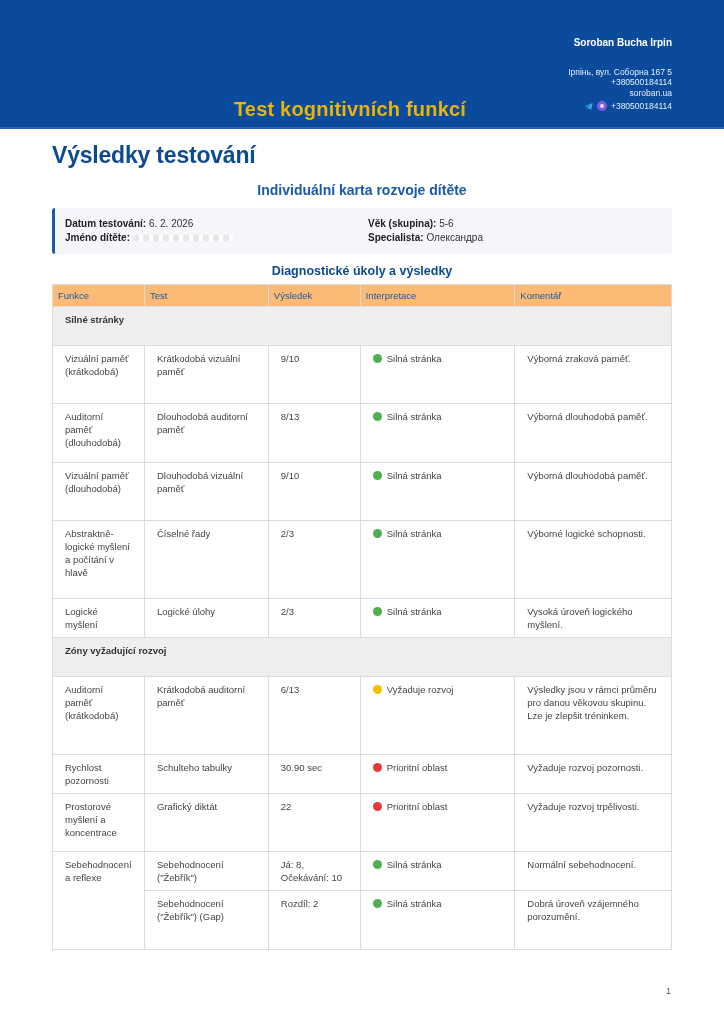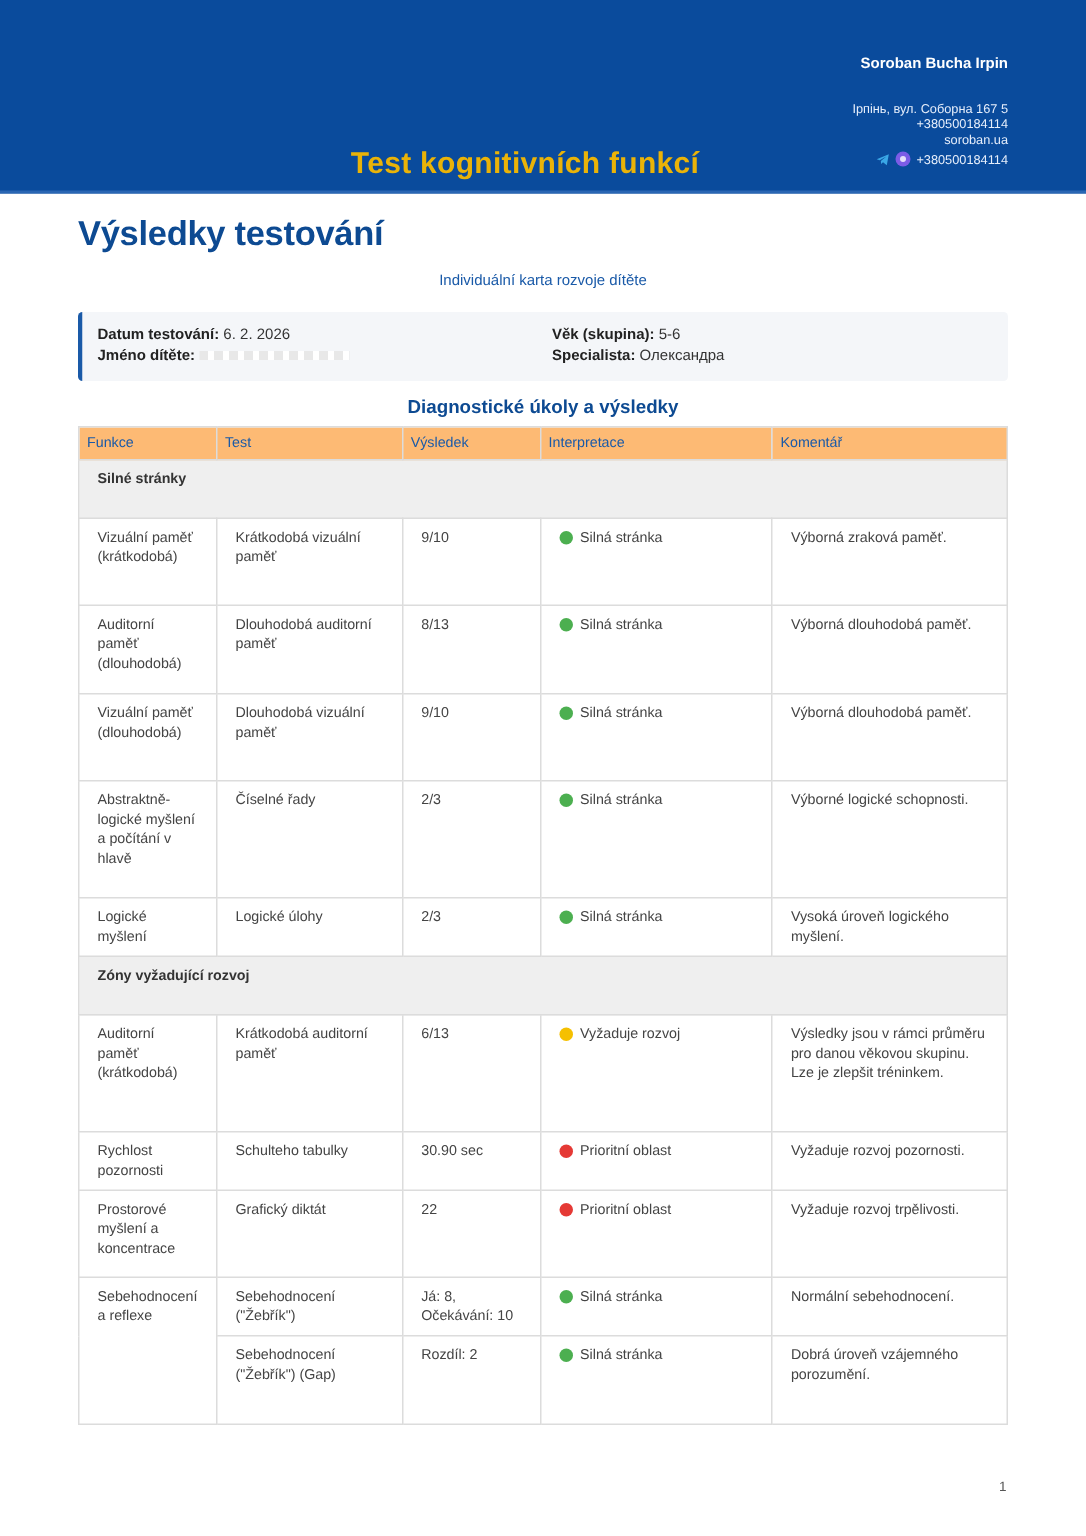--- a/index.html
+++ b/index.html
@@ -10,21 +10,21 @@
   .logo { position: absolute; left: 52px; top: 27px; width: 64px; height: 70px; background: #fff; overflow: hidden; }
   .header-title { position: absolute; left: 200px; top: 50px; width: 300px; text-align: center; color: #eab308; font-size: 20px; font-weight: bold; letter-spacing: 0.2px; margin-top: 48px; }
   .contact { position: absolute; right: 52px; top: 38px; text-align: right; color: #e6eefb; font-size: 8.5px; line-height: 10.5px; }
   .contact .org { color: #fff; font-weight: bold; font-size: 10px; margin-bottom: 18px; }
   .contact .msg-row { display: flex; justify-content: flex-end; align-items: center; gap: 4px; margin-top: 3px; }
   .tg-icon { width: 9px; height: 9px; }
   .viber-icon { width: 10px; height: 10px; border-radius: 50%; background: #7b5ce6; display: inline-block; position: relative; }
   .viber-icon::after { content: ""; position: absolute; left: 3px; top: 3px; width: 4px; height: 4px; border-radius: 50%; background: #fff; opacity: 0.8; }
 
   .page-title { position: absolute; left: 52px; top: 142px; font-size: 23px; font-weight: bold; color: #0d4a92; letter-spacing: -0.2px; }
-  .subtitle { position: absolute; left: 0; width: 724px; top: 182px; text-align: center; font-size: 10px; color: #1a5aa8; font-weight: normal; }
+  .subtitle { position: absolute; left: 0; width: 724px; top: 182px; text-align: center; font-size: 14px; color: #1a5aa8; font-weight: bold; }
 
   .info-box { position: absolute; left: 52px; top: 208px; width: 620px; height: 46px; background: #f4f6f9; border-left: 3px solid #1a5aa8; border-radius: 3px; font-size: 10px; color: #333; }
   .info-col { position: absolute; top: 9px; line-height: 14px; }
   .info-col.left { left: 10px; }
   .info-col.right { left: 313px; }
   .info-col b { color: #222; }
   .redacted { display: inline-block; width: 100px; height: 6px; vertical-align: middle; background: repeating-linear-gradient(90deg, #e8e8e8 0 6px, #fff 6px 10px); }
 
   .section-title { position: absolute; left: 0; width: 724px; top: 264px; text-align: center; font-size: 12.5px; font-weight: bold; color: #0d4a92; }
 

